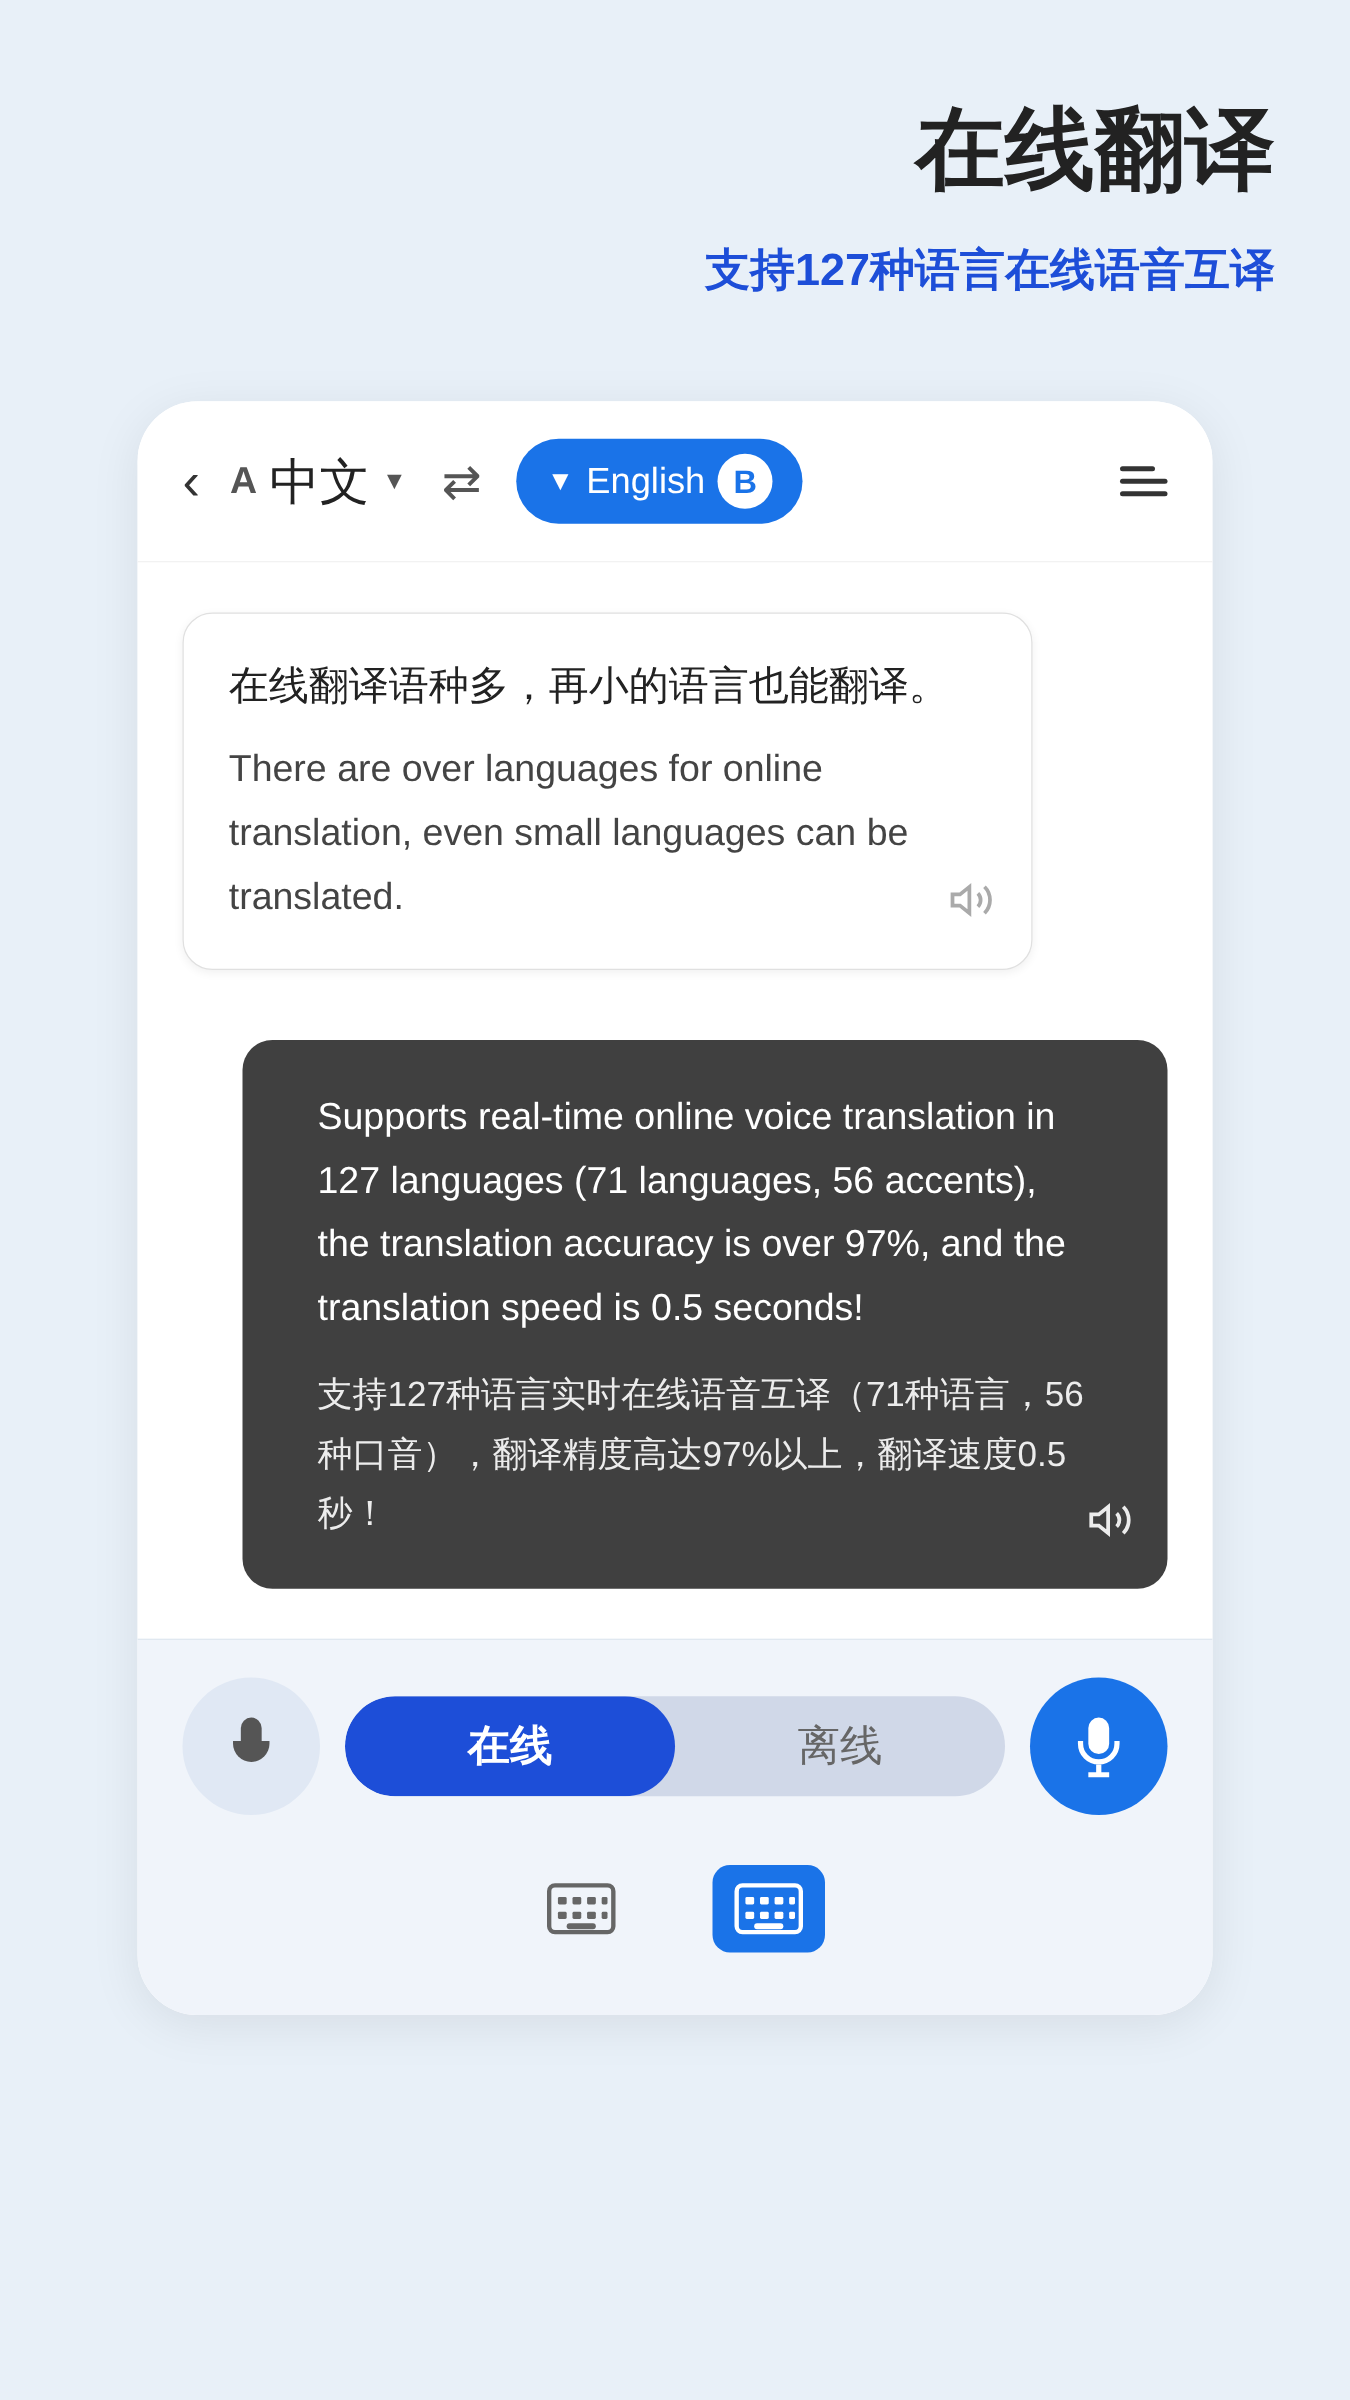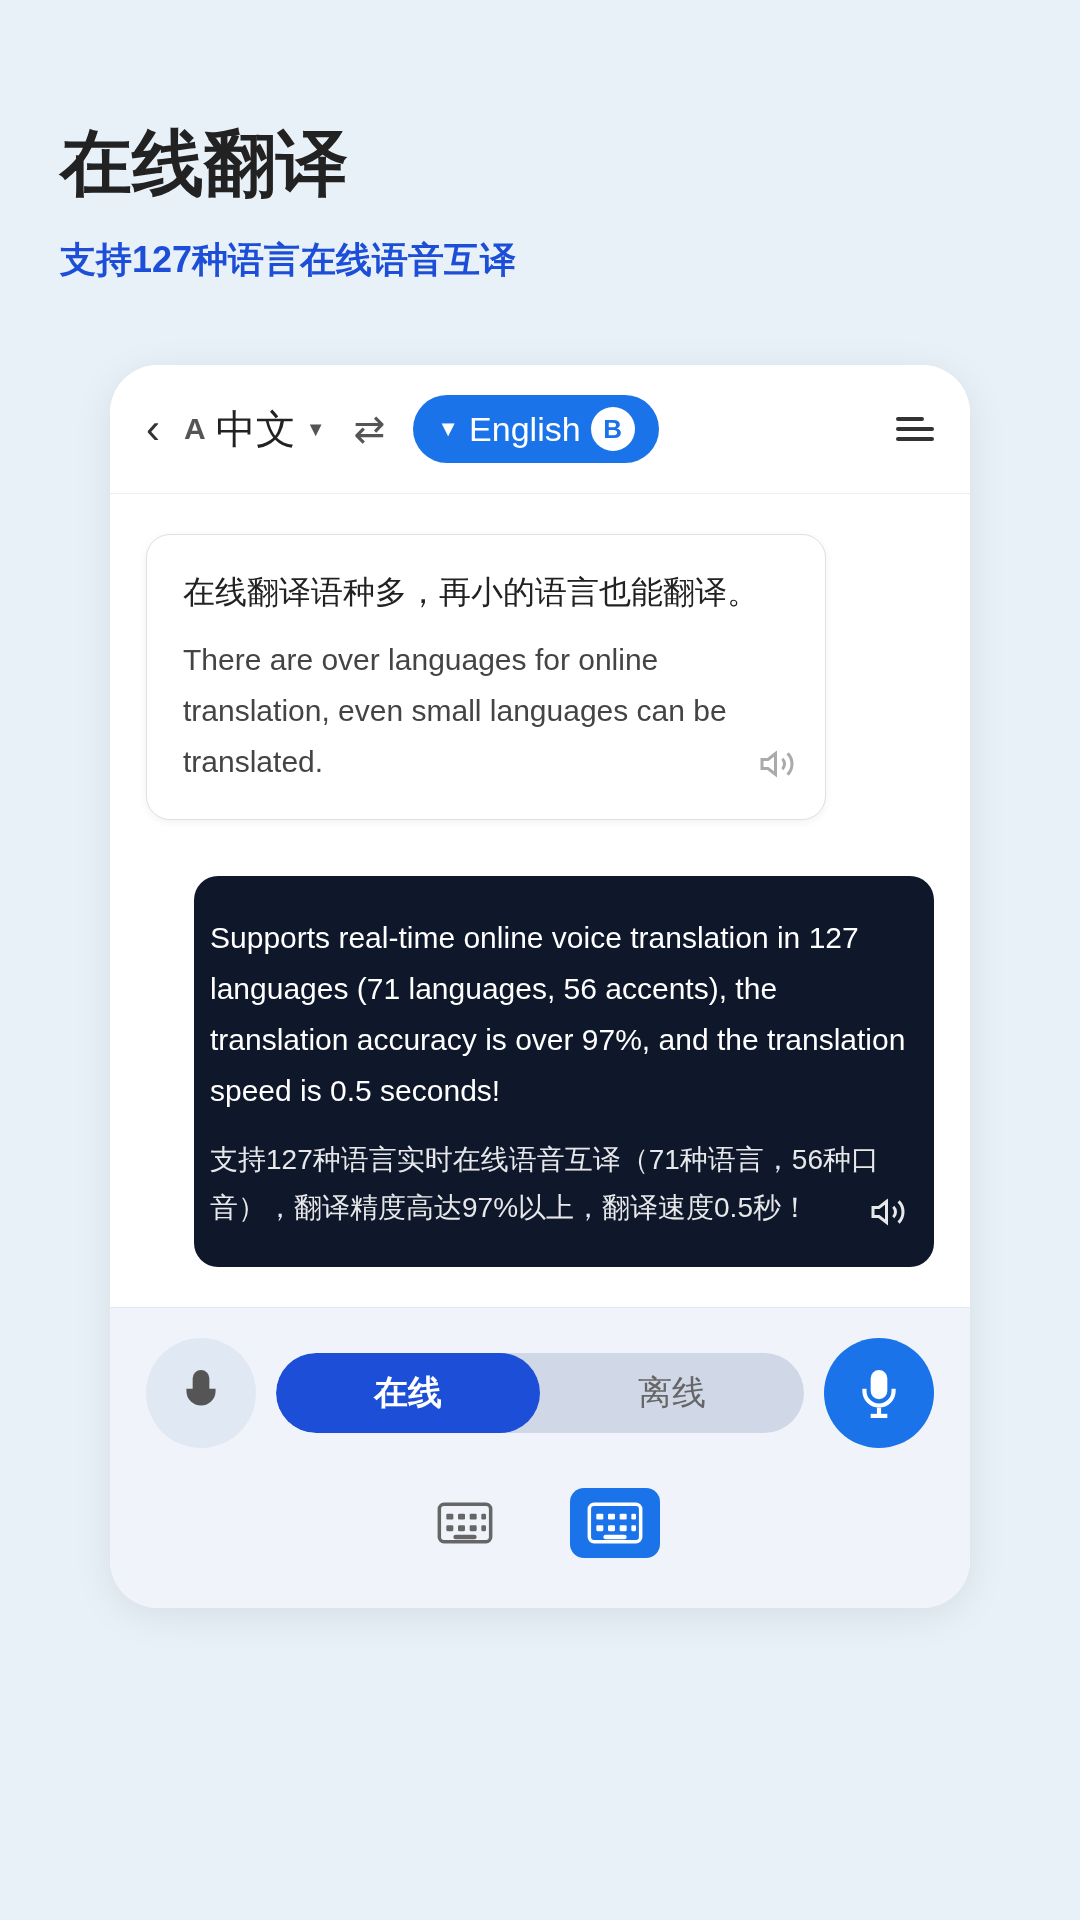--- a/index.html
+++ b/index.html
@@ -11,22 +11,22 @@
       font-family: -apple-system, 'PingFang SC', 'Microsoft YaHei', sans-serif;
       display: flex;
       flex-direction: column;
       align-items: center;
       position: relative;
       overflow-x: hidden;
     }
 
     
     .header-section {
-      text-align: left;
-      padding: 116px 60px 60px;
+      text-align: right;
+      padding: 72px 60px 60px;
       width: 100%;
     }
     .main-title {
       font-size: 72px;
       font-weight: 800;
       color: #222;
       margin-bottom: 24px;
     }
     .sub-title {
       font-size: 36px;
@@ -95,21 +95,21 @@
       border-radius: 40px;
       padding: 12px 24px;
       cursor: pointer;
     }
     .lang-selector-b .arrow {
       color: white;
       font-size: 22px;
     }
     .lang-selector-b .lang-name {
       color: white;
-      font-size: 34px;
+      font-size: 29px;
     }
     .lang-b-letter {
       background: white;
       color: #1a73e8;
       border-radius: 50%;
       width: 44px;
       height: 44px;
       display: flex;
       align-items: center;
       justify-content: center;
@@ -166,23 +166,23 @@
       position: absolute;
       right: 30px;
       bottom: 28px;
       font-size: 36px;
       color: #aaa;
       cursor: pointer;
     }
 
     
     .bubble-right {
-      background: #0f172a;
+      background: #404040;
       border-radius: 24px;
-      padding: 36px 16px;
+      padding: 36px 60px;
       margin-left: auto;
       max-width: 740px;
       position: relative;
     }
     .bubble-right-text {
       font-size: 30px;
       color: white;
       line-height: 1.7;
       margin-bottom: 20px;
     }

